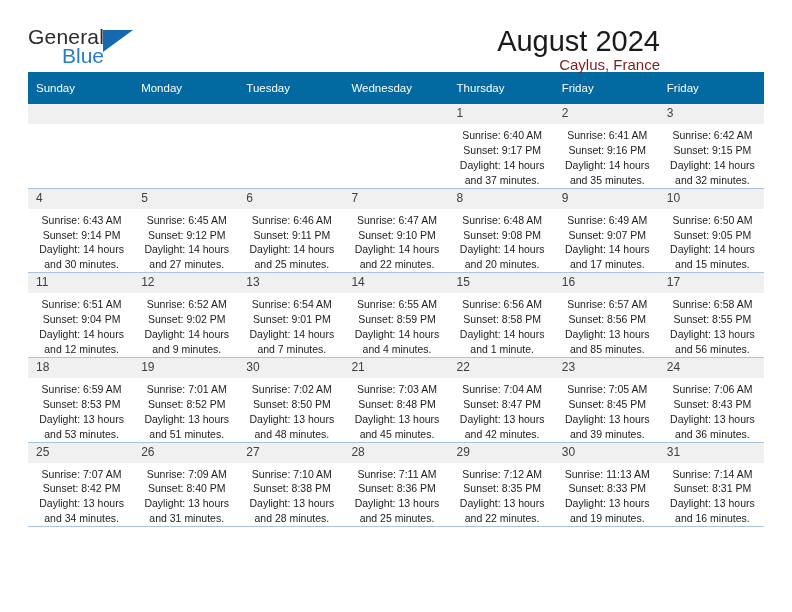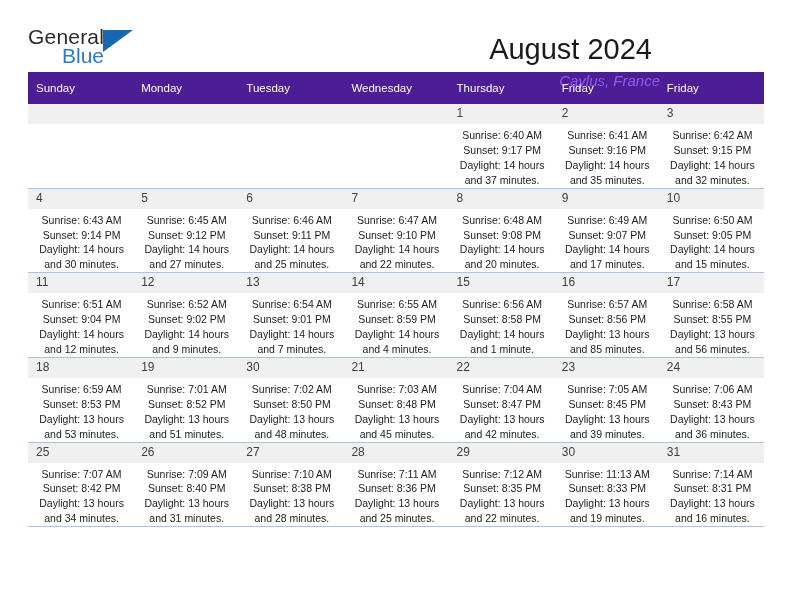--- a/index.html
+++ b/index.html
@@ -63,37 +63,35 @@
   }
   .title-block {
     text-align: right;
     padding-top: 0px;
   }
   .cal-title {
     font-size: 29px;
     color: #1a1a1a;
     line-height: 1.05;
     font-weight: normal;
-    margin: 8px;
+    margin: 0;
   }
   .cal-sub {
     font-size: 15px;
-    color: #8b5cf6;
-    margin-top: 7px;
-    font-style: italic;
+    color: #7f1d1d;
   }
 
   
   .calendar {
     width: 736px;
     border-collapse: collapse;
     table-layout: fixed;
   }
   .calendar th {
-    background: #4c1d95;
+    background: #0369a1;
     color: #ffffff;
     font-size: 11.5px;
     font-weight: normal;
     text-align: left;
     padding: 6px 0 6px 8px;
     height: 20px;
     border: none;
   }
   .calendar td {
     vertical-align: top;

